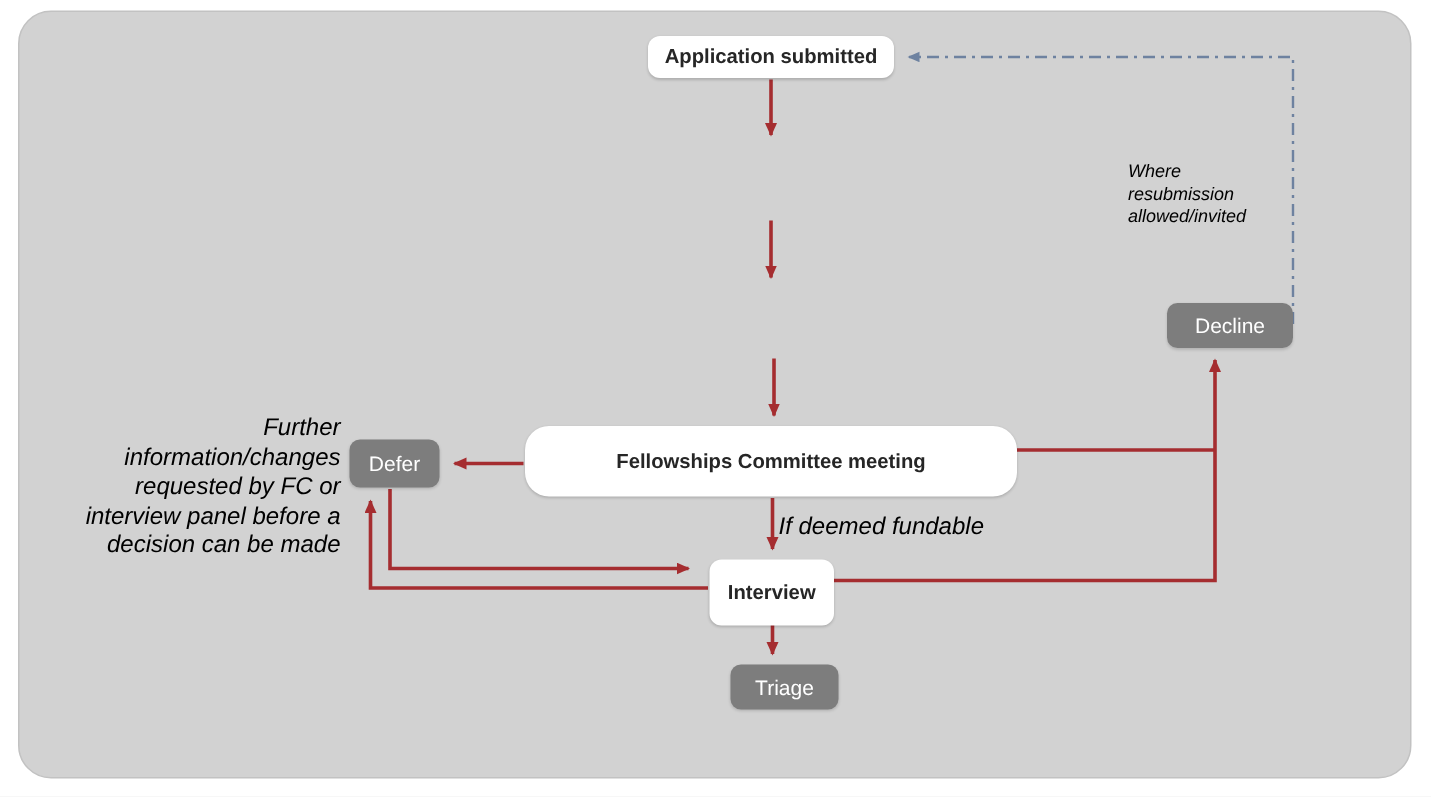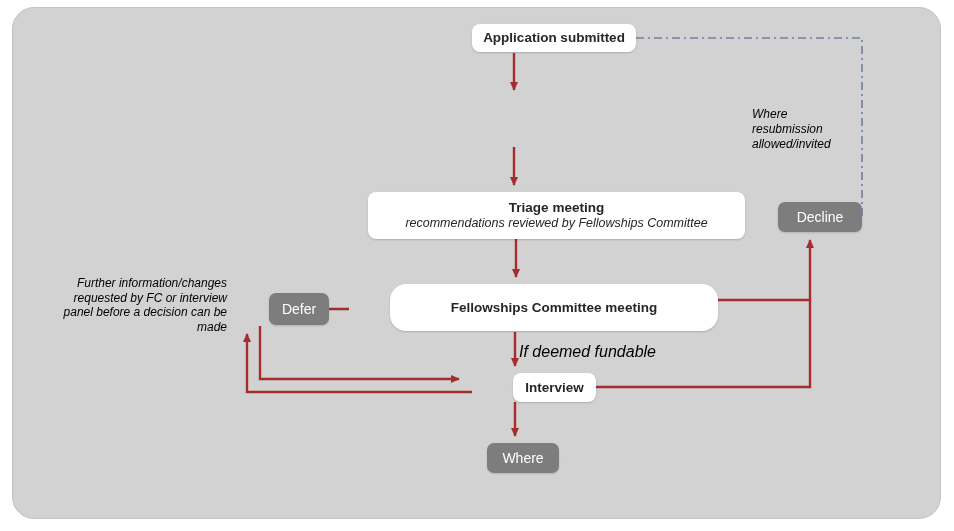--- a/index.html
+++ b/index.html
@@ -18,34 +18,34 @@
   }
   .connectors{position:absolute;left:0;top:0;pointer-events:none;}
   .stroke-red{stroke:var(--arrow-red,#a52d30);stroke-width:2.4;fill:none;}
   .stroke-blue{stroke:var(--arrow-blue,#6e82a0);stroke-width:1.6;fill:none;stroke-dasharray:8 4 2 4;}
   .mk-red{fill:var(--arrow-red,#a52d30);}
   .mk-blue{fill:var(--arrow-blue,#6e82a0);}
   .node{
     position:absolute;display:flex;flex-direction:column;align-items:center;justify-content:center;
     background:var(--node-bg,#ffffff);border-radius:8px;
     box-shadow:0 1px 2px rgba(0,0,0,0.18);
-    text-align:center;box-sizing:border-box;margin-left:40px;
+    text-align:center;box-sizing:border-box;
   }
   .node .title{font-size:13.5px;font-weight:600;line-height:1.3;white-space:nowrap;}
   .node .title-wrap{font-size:13.5px;font-weight:600;line-height:1.55;padding:0 12px;white-space:normal;}
   .node .subtitle{font-size:12.5px;font-style:italic;font-weight:400;line-height:1.25;white-space:nowrap;}
   .terminal{
     position:absolute;display:flex;align-items:center;justify-content:center;
     background:var(--terminal-bg,#7d7d7d);color:var(--terminal-text,#ffffff);
     border-radius:7px;font-size:14px;font-weight:400;box-sizing:border-box;
     box-shadow:0 1px 2px rgba(0,0,0,0.15);
   }
   .annotation{position:absolute;font-style:italic;color:#000000;}
   .ann-fundable{left:519px;top:343px;font-size:16px;white-space:nowrap;}
-  .ann-defer{left:52px;top:276px;width:175px;font-size:12px;line-height:1.22;text-align:right;}
+  .ann-defer{left:52px;top:276px;width:175px;font-size:16px;line-height:1.22;text-align:right;}
   .ann-resub{left:752px;top:107px;width:90px;font-size:12px;line-height:1.25;text-align:left;}
 </style>
 </head>
 <body>
 
 <div class="page">
 
   <div class="panel"></div>
 
   <svg class="connectors" width="954" height="531" viewBox="0 0 954 531">
@@ -79,43 +79,39 @@
     <path class="stroke-red" d="M472 392 L247 392 L247 334" marker-end="url(#mr)"></path>
 
     <path class="stroke-blue" d="M844 216 L862 216 L862 38 L606 38" marker-end="url(#mb)"></path>
   </svg>
 
   <div class="node" style="left:432px;top:24px;width:164px;height:28px;">
     <span class="title">Application submitted</span>
   </div>
 
 
-  <div class="node" style="left:328px;top:192px;width:377px;height:47px;">
-    <span class="title">Triage meeting</span>
-    <span class="subtitle">recommendations reviewed by Fellowships Committee</span>
-  </div>
 
   <div class="node" style="left:350px;top:284px;width:328px;height:47px;border-radius:16px;">
     <span class="title">Fellowships Committee meeting</span>
   </div>
 
-  <div class="node" style="left:473px;top:373px;width:83px;height:29px;">
+  <div class="node" style="left:473px;top:373px;width:83px;height:44px;">
     <span class="title">Interview</span>
   </div>
 
-  <div class="terminal" style="left:233px;top:293px;width:60px;height:32px;margin-left:36px;">
+  <div class="terminal" style="left:233px;top:293px;width:60px;height:32px;">
     <span>Defer</span>
   </div>
 
   <div class="terminal" style="left:778px;top:202px;width:84px;height:30px;">
     <span>Decline</span>
   </div>
 
   <div class="terminal" style="left:487px;top:443px;width:72px;height:30px;">
-    <span>Where</span>
+    <span>Triage</span>
   </div>
 
   <div class="annotation ann-fundable">If deemed fundable</div>
 
   <div class="annotation ann-defer">Further information/changes requested by FC or interview panel before a decision can be made</div>
 
   <div class="annotation ann-resub">Where resubmission allowed/invited</div>
 
 </div>
 

